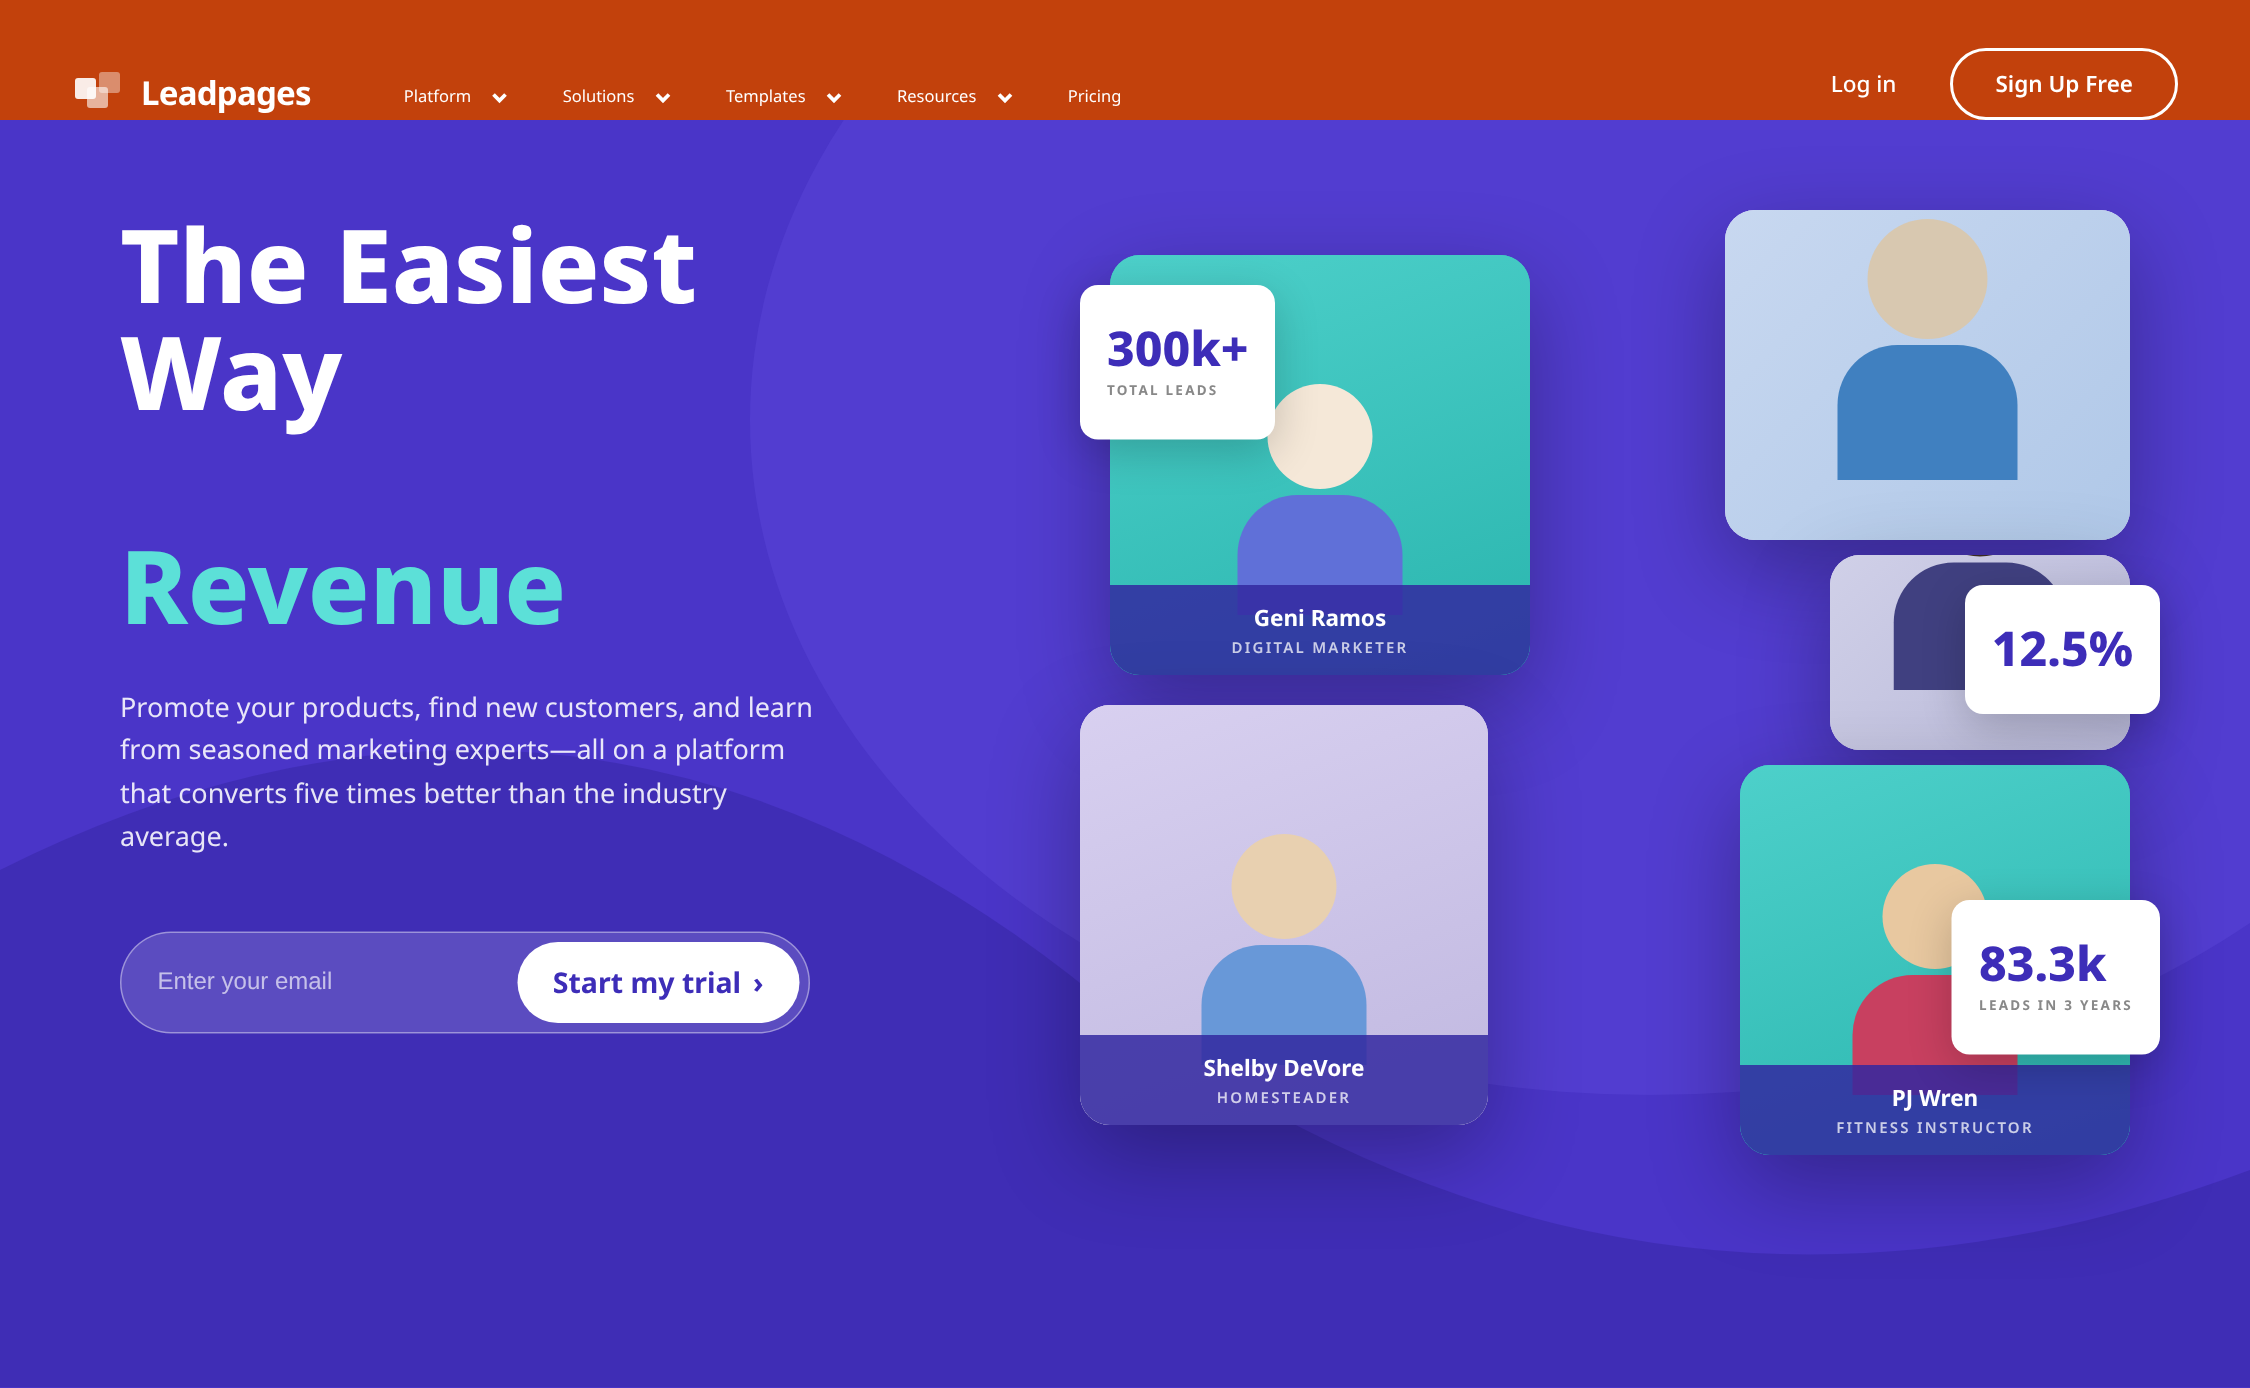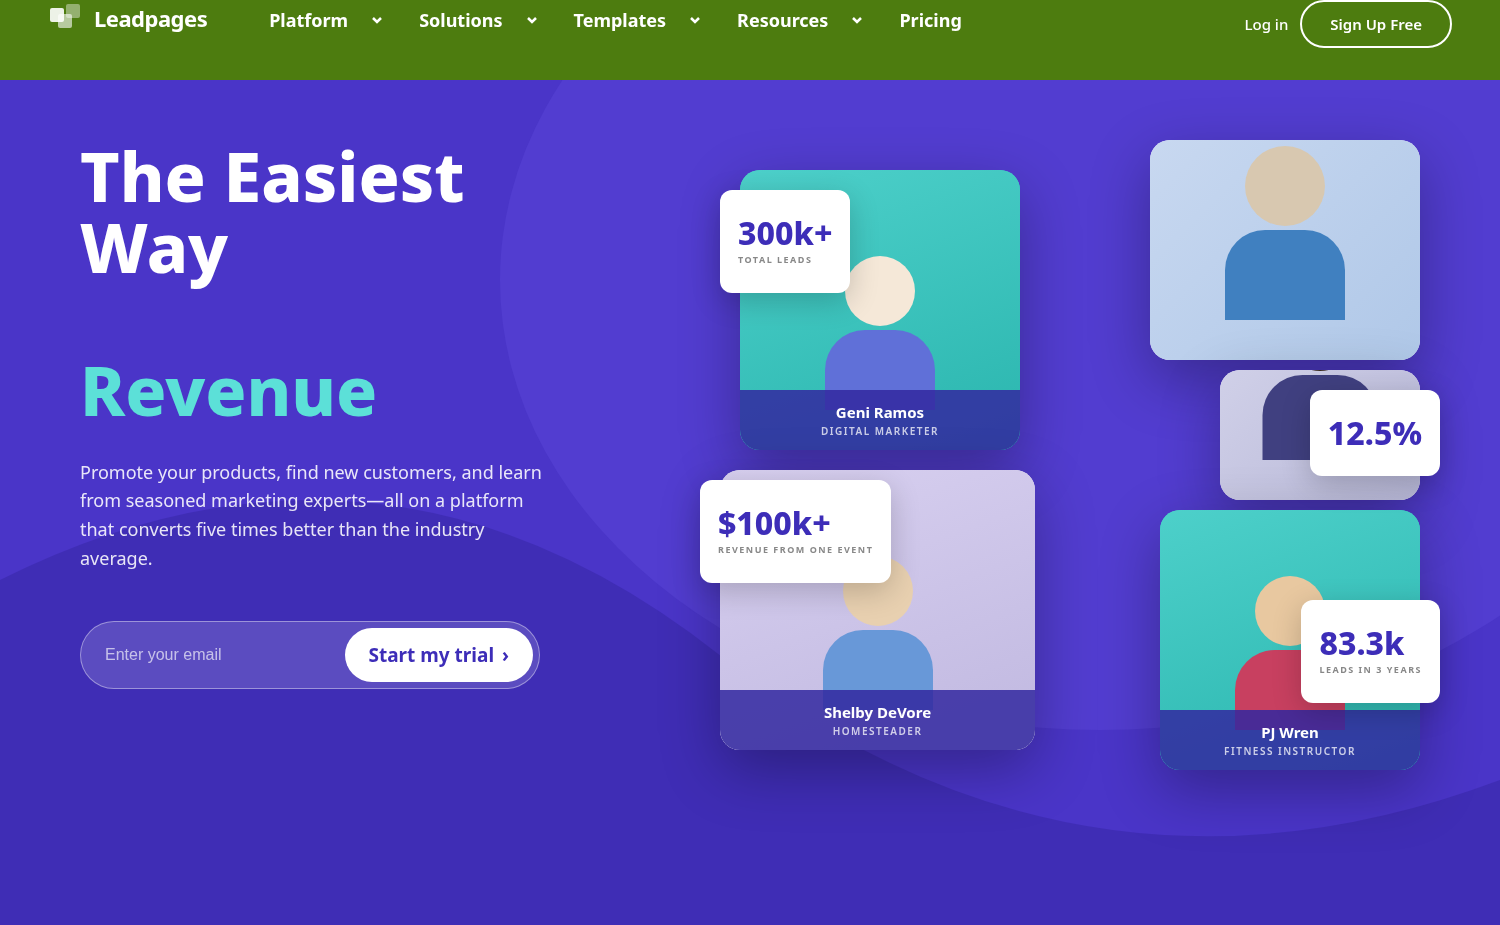--- a/index.html
+++ b/index.html
@@ -8,24 +8,24 @@
       font-family: 'Segoe UI', system-ui, -apple-system, sans-serif;
       width: 1500px;
       height: 925px;
       overflow: hidden;
       background: #4a35c8;
     }
 
     
     nav {
       display: flex;
-      align-items: flex-start;
+      align-items: flex-end;
       padding: 0 48px;
       height: 80px;
-      background: #4d7c0f;
+      background: #c2410c;
       position: relative;
       z-index: 10;
     }
 
     .logo-wrap {
       display: flex;
       align-items: center;
       gap: 10px;
       margin-right: 48px;
       cursor: pointer;
@@ -46,43 +46,43 @@
     .nav-links {
       display: flex;
       align-items: center;
       gap: 8px;
       flex: 1;
     }
 
     .nav-item {
       display: flex;
       align-items: center;
-      gap: 23px;
-      color: #ffffff;
-      font-size: 18px;
-      font-weight: 700;
+      gap: 13px;
+      color: #ffffff;
+      font-size: 11px;
+      font-weight: 400;
       padding: 8px 14px;
       border-radius: 6px;
       cursor: pointer;
       white-space: nowrap;
       transition: background 0.2s;
     }
 
     .chevron {
       width: 12px;
       height: 12px;
       fill: none;
       stroke: white;
       stroke-width: 2.5;
     }
 
     .nav-actions {
       display: flex;
       align-items: center;
-      gap: 12px;
+      gap: 36px;
     }
 
     .login-btn {
       color: #ffffff;
       font-size: 15px;
       font-weight: 500;
       cursor: pointer;
     }
 
     .signup-btn {
@@ -313,21 +313,21 @@
     
     .badge-125 {
       right: 0px;
       top: 280px;
     }
 
     
     .card-shelby {
       left: 40px;
       top: 360px;
-      width: 315px;
+      width: 272px;
       height: 280px;
       background: #e8e8f0;
     }
 
     .card-shelby .person-img {
       width: 100%;
       height: 100%;
       background: linear-gradient(160deg, #d8d0f0 0%, #c0b8e0 100%);
       position: relative;
     }
@@ -516,24 +516,20 @@
           <div class="man2-body"></div>
         </div>
       </div>
     </div>
 
 
     <div class="stat-badge badge-125">
       <div class="stat-number">12.5%</div>
     </div>
 
-    <div class="stat-badge badge-100k">
-      <div class="stat-number">$100k+</div>
-      <div class="stat-label">REVENUE FROM ONE EVENT</div>
-    </div>
 
     <div class="card card-shelby">
       <div class="person-img">
         <div class="person-art">
           <div class="person-head shelby-head"></div>
           <div class="person-body shelby-body"></div>
         </div>
       </div>
       <div class="card-label">
         <div class="card-name">Shelby DeVore</div>

